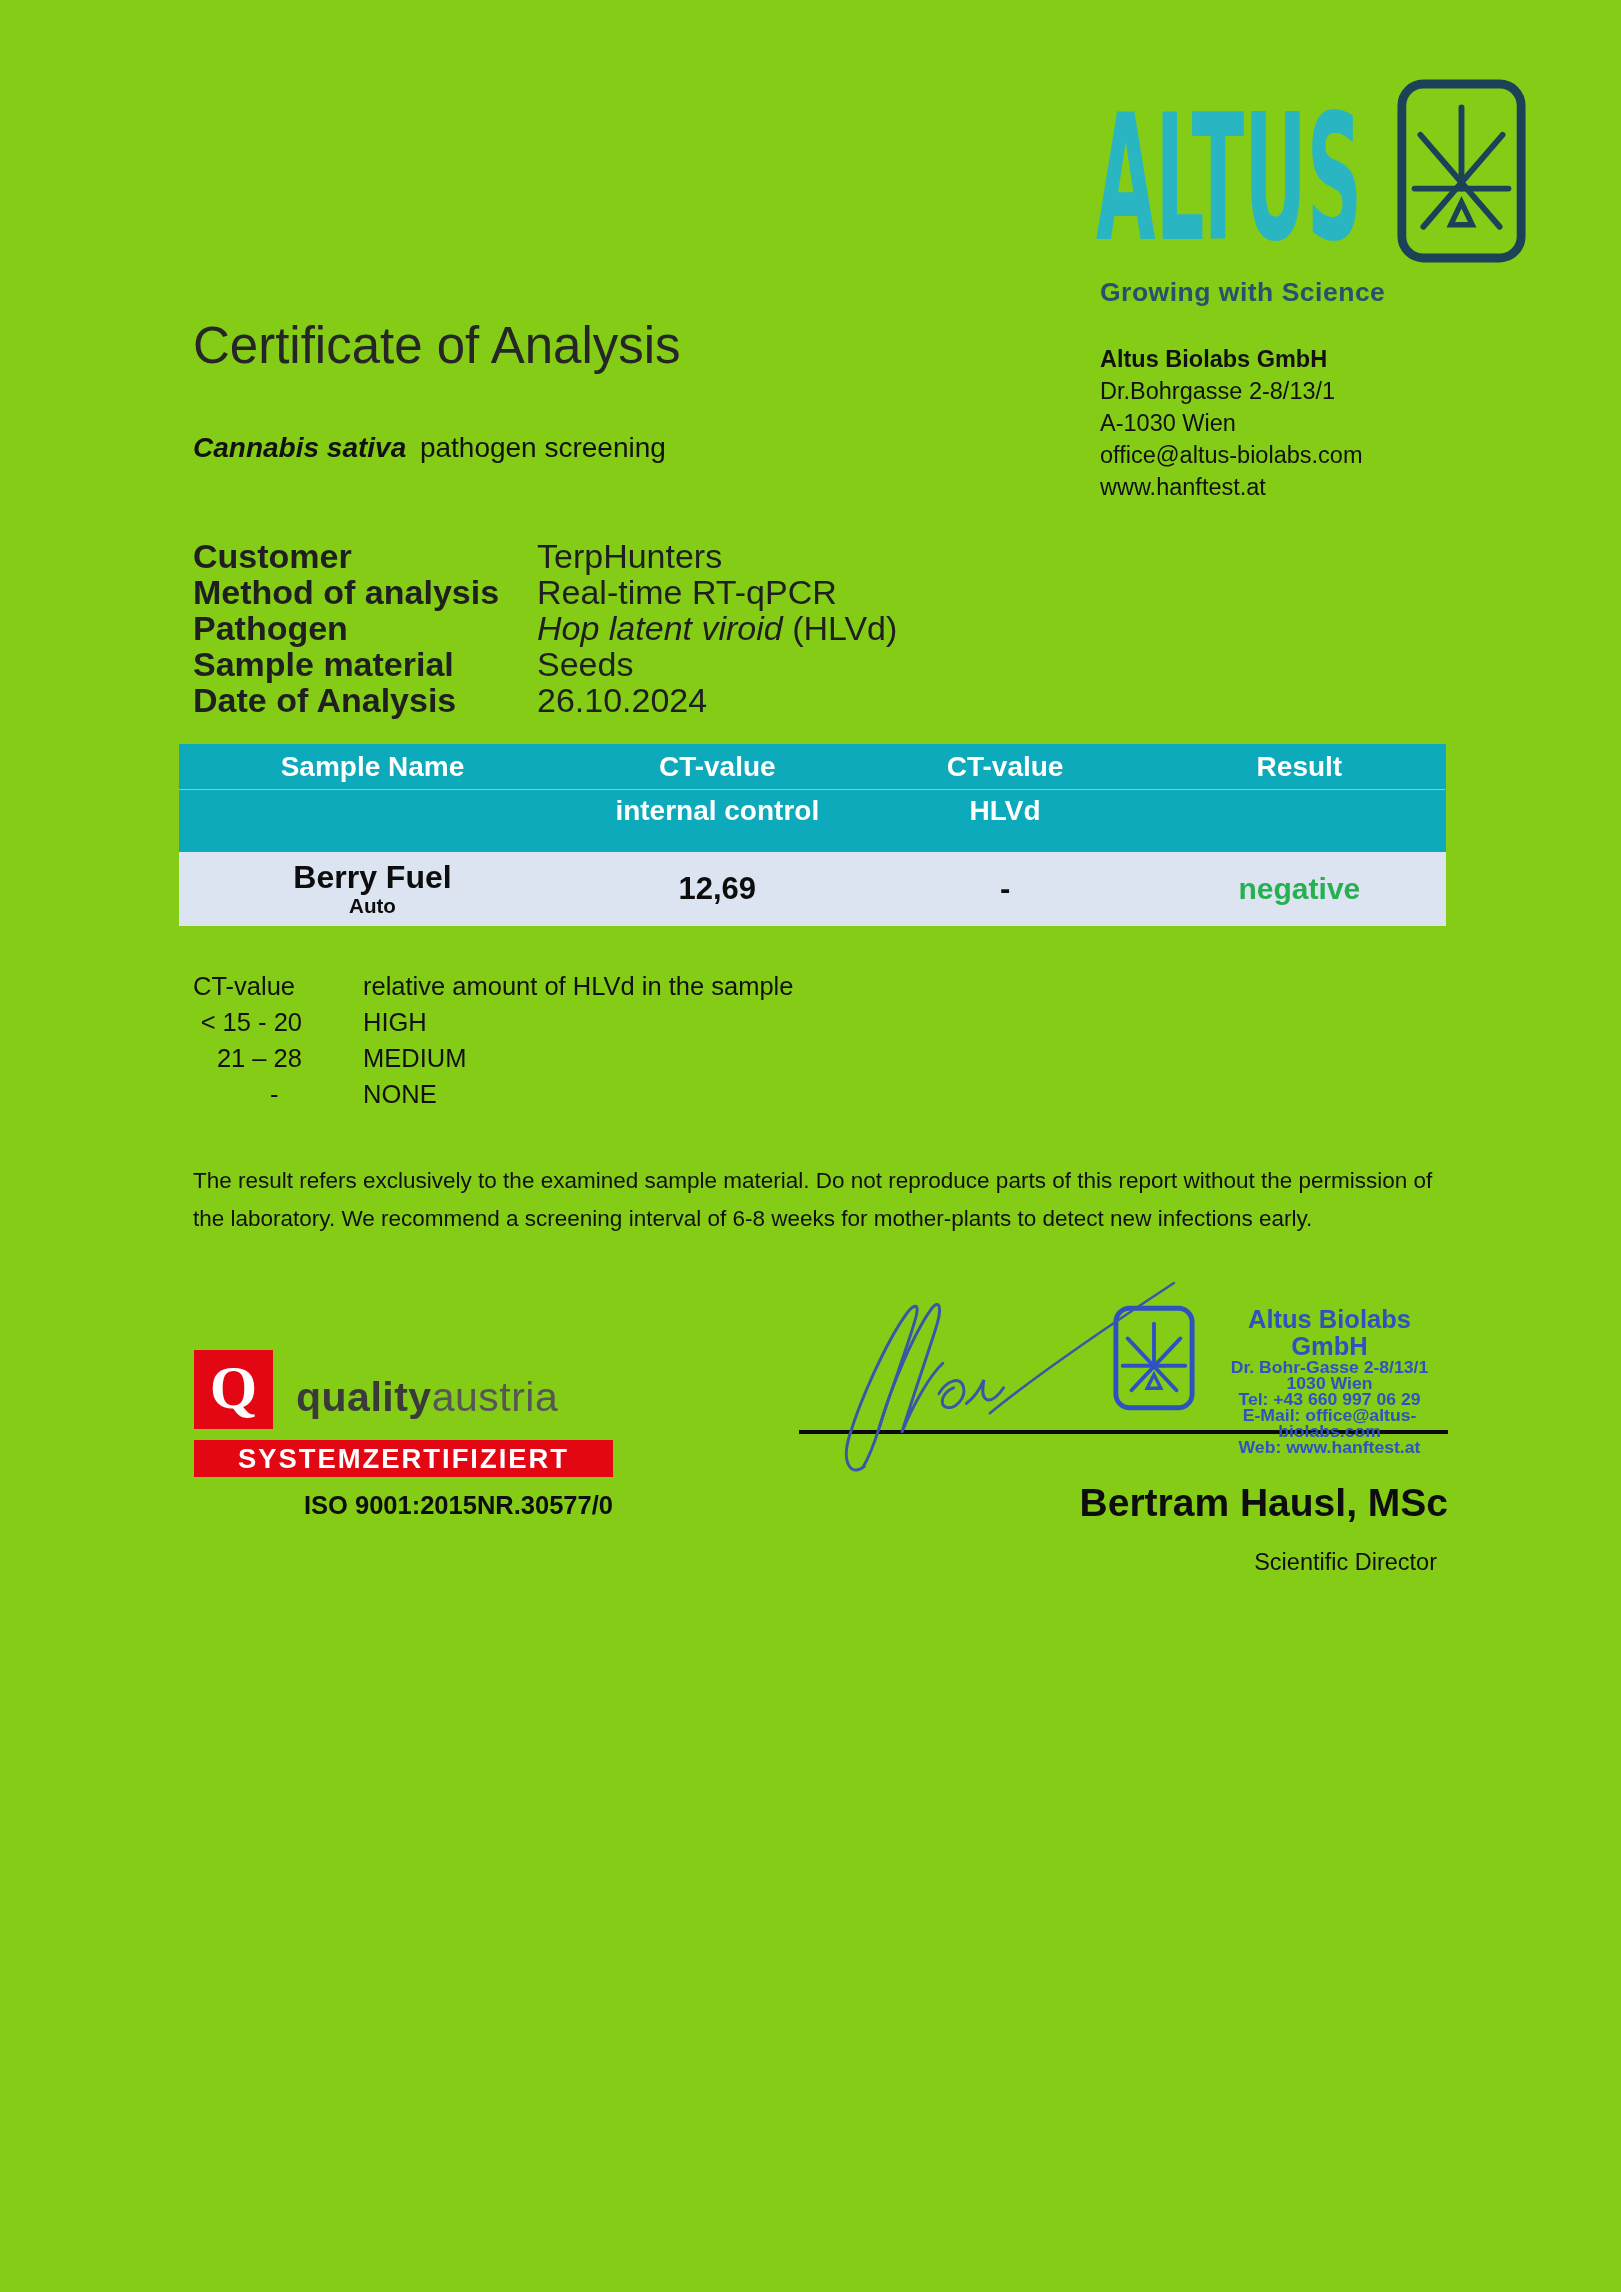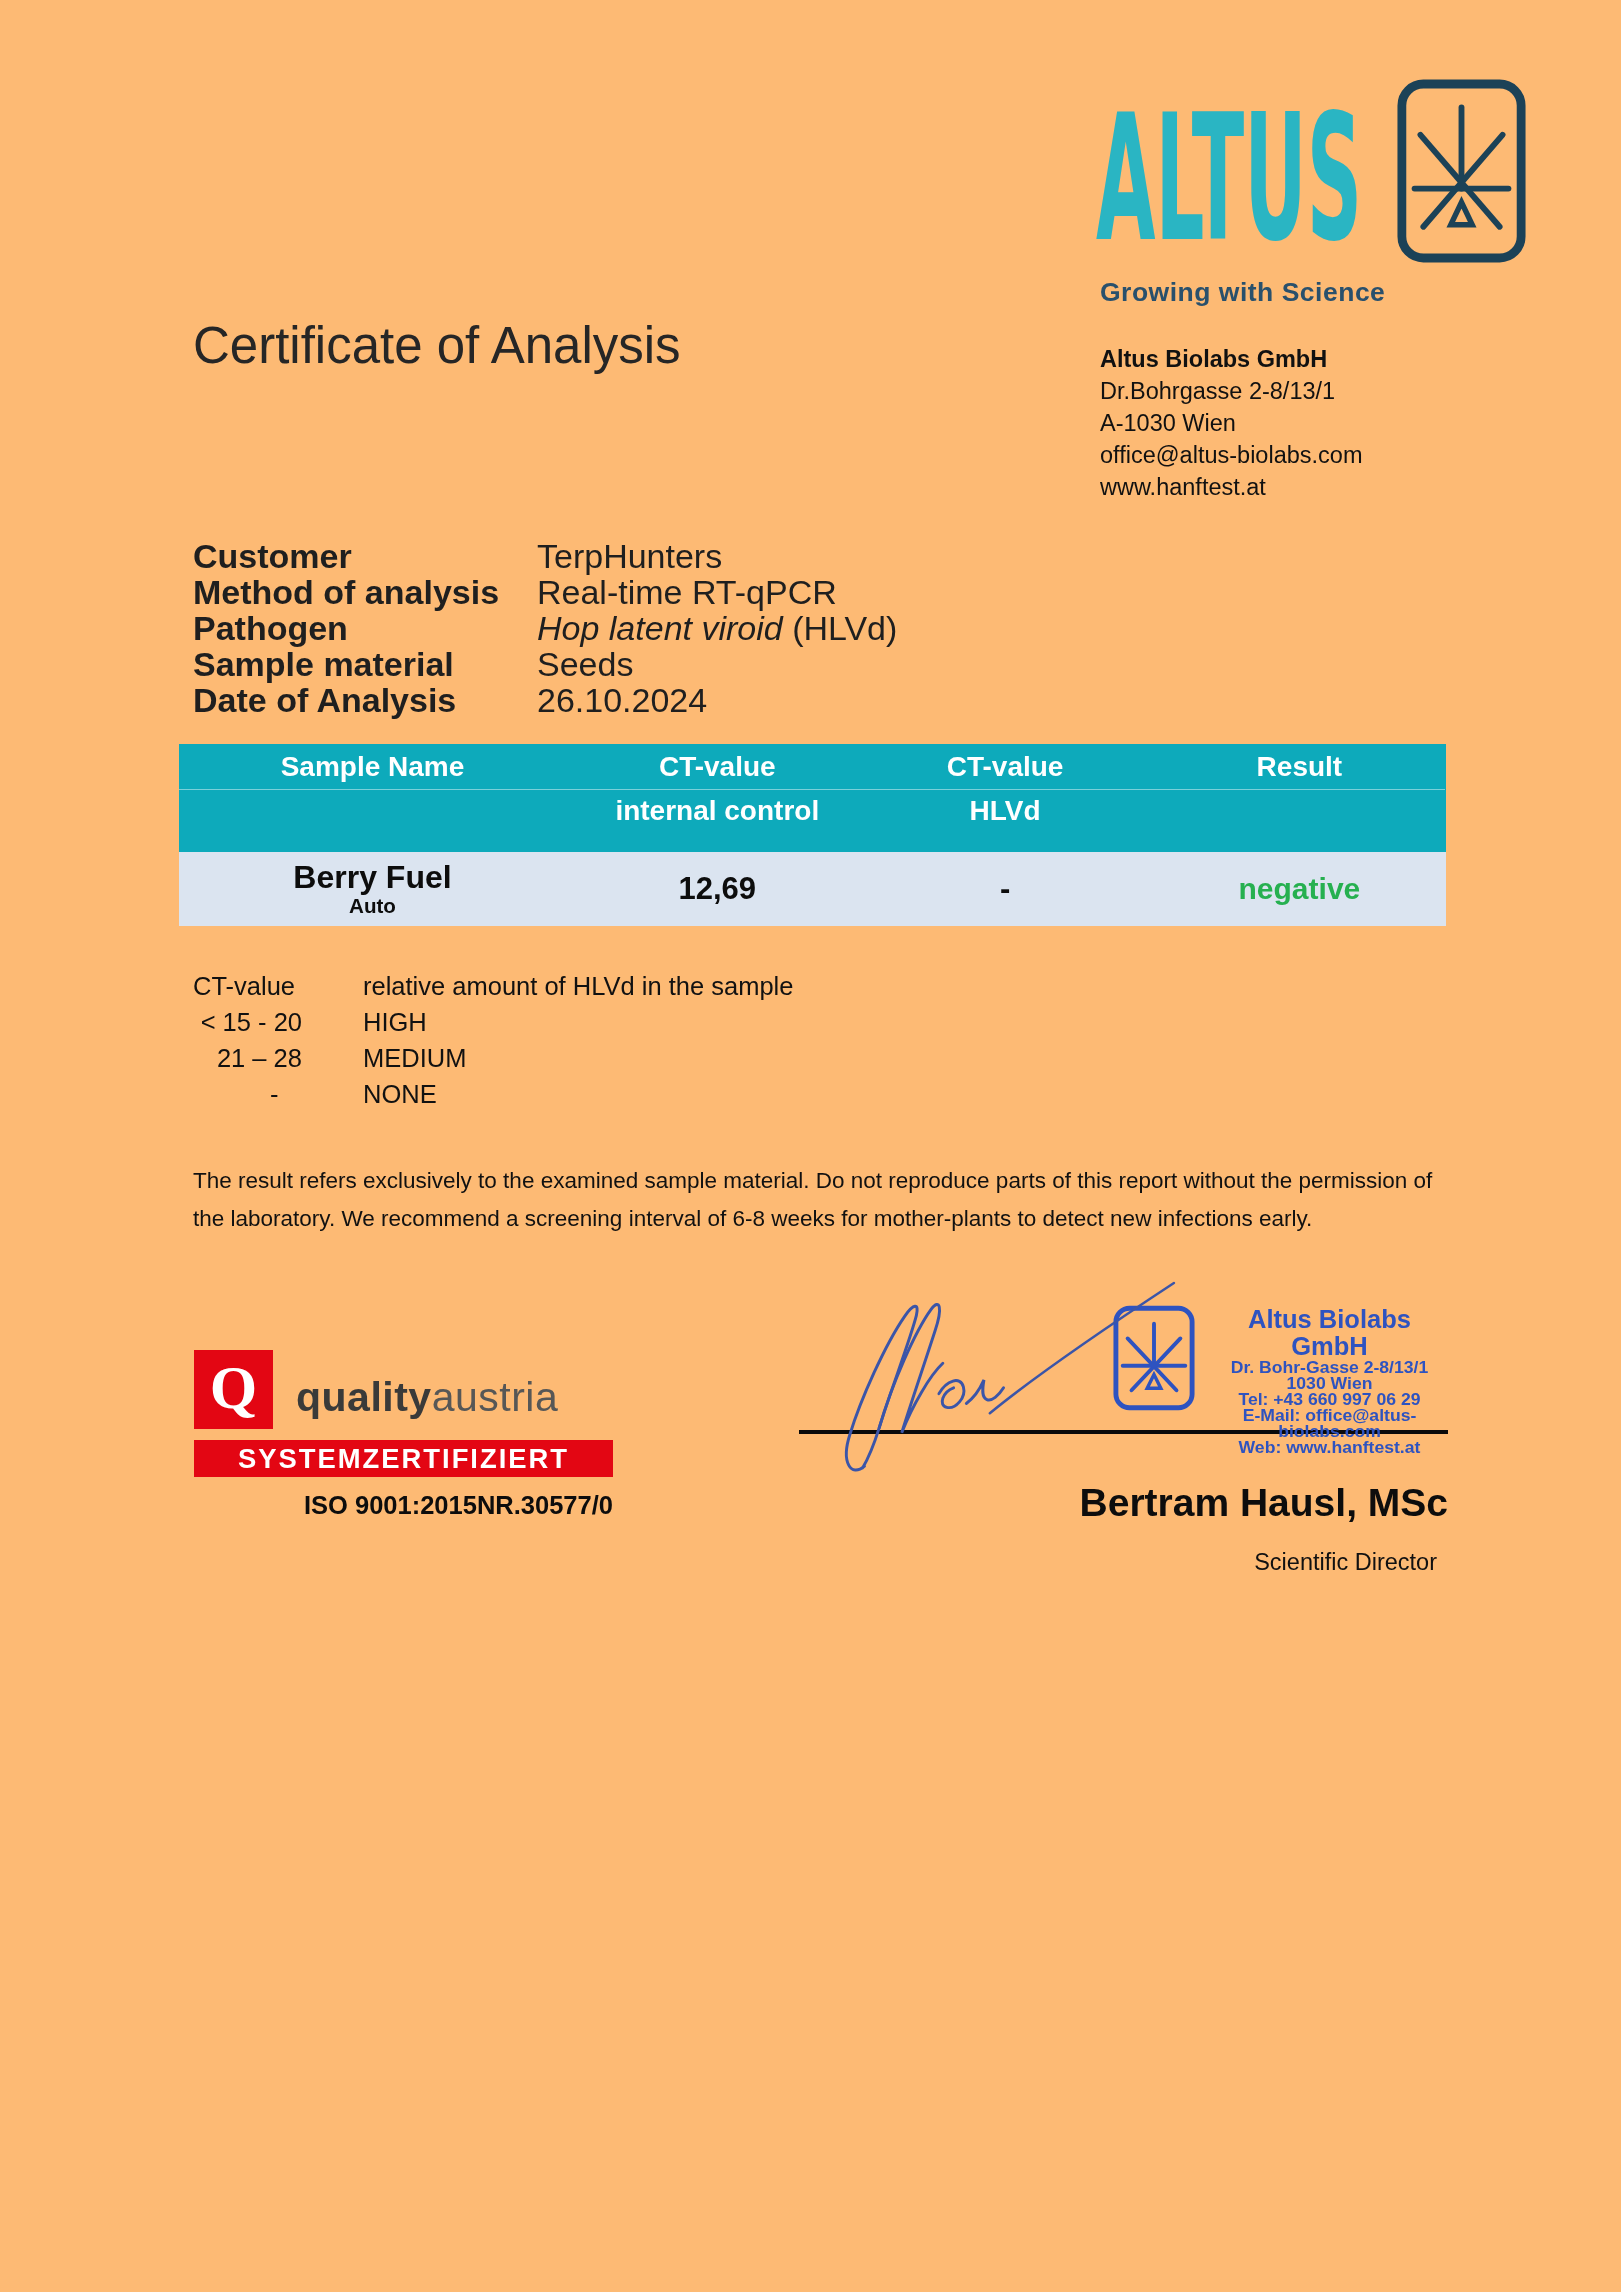--- a/index.html
+++ b/index.html
@@ -1,18 +1,18 @@
 <!DOCTYPE html>
 <html><head>
 <meta charset="utf-8">
 <style>
   * { margin:0; padding:0; box-sizing:border-box; }
   html,body { background:#ffffff; }
   body { font-family:"Liberation Sans", sans-serif; color:#1f1f1f; }
-  .page { position:relative; width:1621px; height:2293px; background:#fdba74; overflow:hidden; }
+  .page { position:relative; width:1621px; height:2293px; background:#84cc16; overflow:hidden; }
 
   
   .logo-word { position:absolute; left:1096px; top:71px; }
   .logo-icon { position:absolute; left:1396px; top:78px; }
   .tagline { position:absolute; left:1100px; top:277px; font-size:26.5px; font-weight:600;
              color:#29506c; letter-spacing:0.5px; }
 
   
   .title { position:absolute; left:193px; top:316px; font-size:51px; font-weight:400; color:#262626; }
   .subtitle { position:absolute; left:193px; top:432px; font-size:28px; color:#111; }
@@ -101,20 +101,23 @@
         <line x1="25" y1="58" x2="106" y2="152"></line>
         <line x1="109" y1="58" x2="28" y2="152"></line>
         <line x1="19" y1="113" x2="115" y2="113"></line>
         <polygon points="67,127 56,150 78,150" stroke-width="5.5"></polygon>
       </g>
     </svg>
   </div>
   <div class="tagline">Growing with Science</div>
 
   <div class="title">Certificate of Analysis</div>
+  <div class="subtitle">
+    <span class="ital">Cannabis sativa</span><span>pathogen screening</span>
+  </div>
 
   <div class="address">
     <div class="b">Altus Biolabs GmbH</div>
     <div>Dr.Bohrgasse 2-8/13/1</div>
     <div>A-1030 Wien</div>
     <div>office@altus-biolabs.com</div>
     <div>www.hanftest.at</div>
   </div>
 
   <div class="details">

